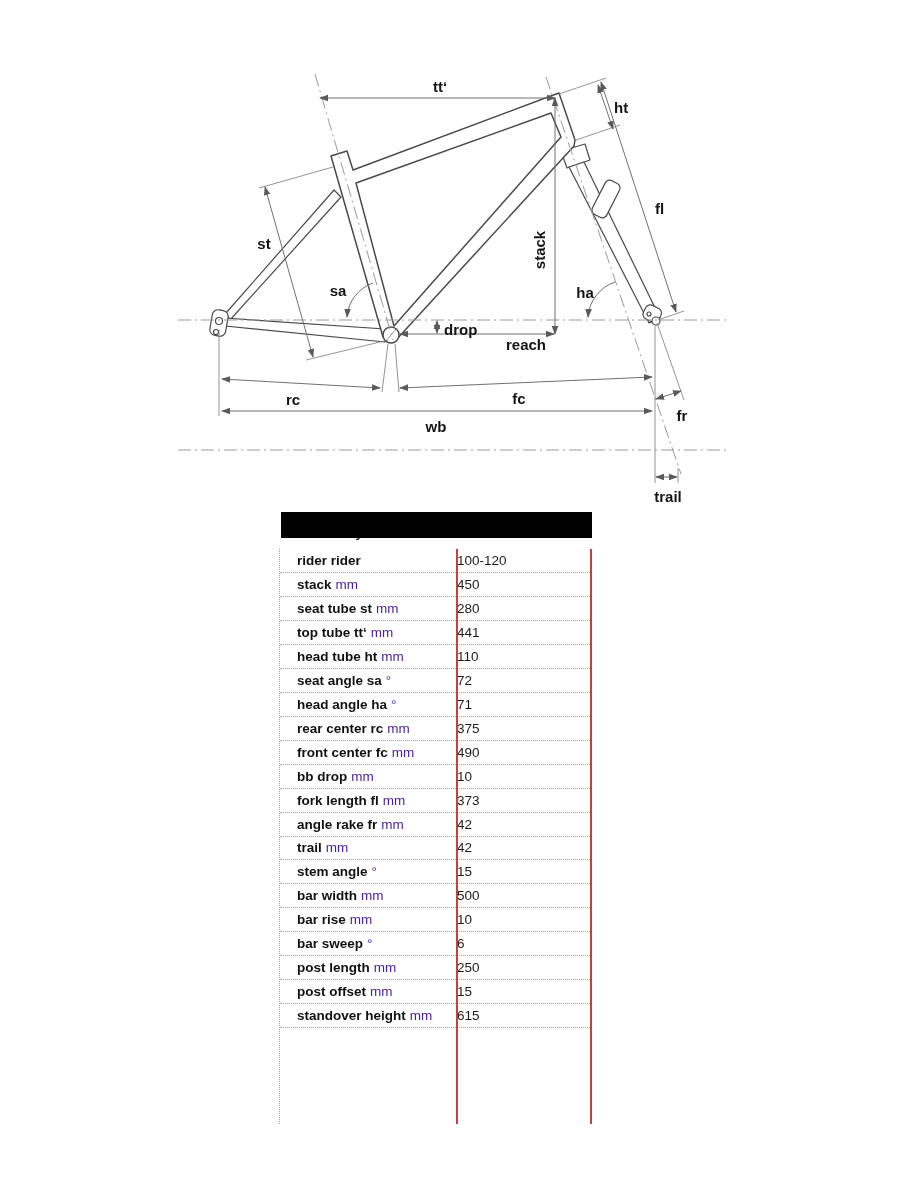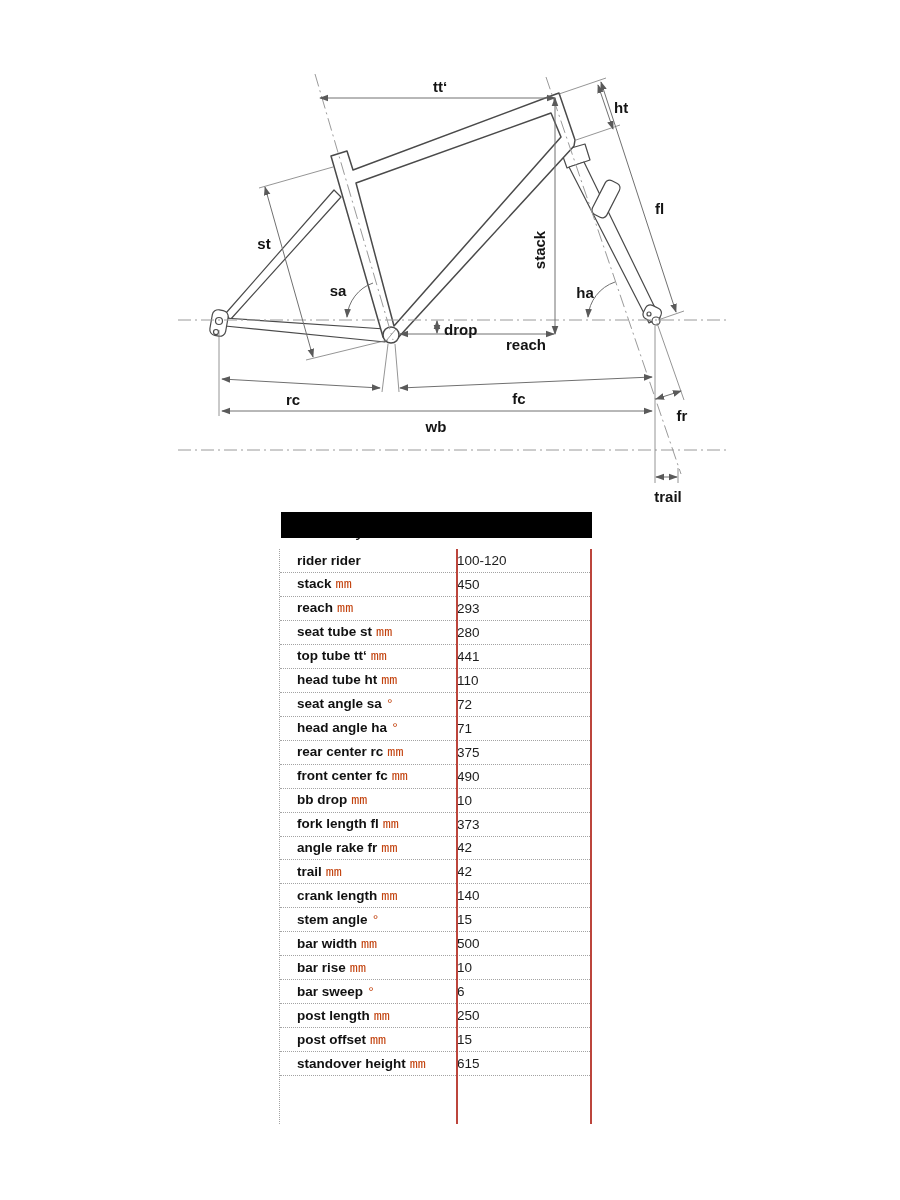--- a/index.html
+++ b/index.html
@@ -18,21 +18,21 @@
   #header-bar{position:absolute;left:281px;top:512px;width:311px;height:26px;}
   #geo-table{position:absolute;left:279px;top:549px;width:313px;height:575px;
              box-sizing:border-box;border-left:1px dotted #a3a3a3;
              display:grid;grid-template-rows:repeat(24,1fr);}
   #geo-table .red-divider{position:absolute;top:0;bottom:0;width:2px;}
   .t-row{display:grid;grid-template-columns:177px 1fr;align-items:center;
          border-bottom:1px dotted #a3a3a3;box-sizing:border-box;}
   .t-row:first-child{border-top:1px dotted #a3a3a3;}
   .t-label{padding-left:17px;font-size:13.5px;color:#111;white-space:nowrap;}
   .t-label b{font-weight:700;}
-  .t-label .unit{font-weight:400;margin-left:4px;color:#c2410c;font-family:Liberation Mono, monospace;}
+  .t-label .unit{font-weight:400;margin-left:4px;color:#4c1d95;}
   .t-value{font-size:13.5px;color:#1c1c1c;}
 </style>
 </head>
 <body>
 
 <div id="stage">
 
   <svg id="bike-svg" width="900" height="512" viewBox="0 0 900 512">
     <defs>
       <marker id="ah" viewBox="0 0 10 10" refX="9" refY="5" markerWidth="9" markerHeight="9" orient="auto-start-reverse">
@@ -120,24 +120,20 @@
     <div class="red-divider" style="right: 0px; background: rgb(188, 69, 60);"></div>
   <div class="t-row">
         <div class="t-label"><b>rider rider</b></div>
         <div class="t-value">100-120</div>
       </div>
       <div class="t-row">
         <div class="t-label"><b>stack</b><span class="unit">mm</span></div>
         <div class="t-value">450</div>
       </div>
       <div class="t-row">
-        <div class="t-label"><b>reach</b><span class="unit">mm</span></div>
-        <div class="t-value">293</div>
-      </div>
-      <div class="t-row">
         <div class="t-label"><b>seat tube st</b><span class="unit">mm</span></div>
         <div class="t-value">280</div>
       </div>
       <div class="t-row">
         <div class="t-label"><b>top tube tt‘</b><span class="unit">mm</span></div>
         <div class="t-value">441</div>
       </div>
       <div class="t-row">
         <div class="t-label"><b>head tube ht</b><span class="unit">mm</span></div>
         <div class="t-value">110</div>
@@ -168,24 +164,20 @@
       </div>
       <div class="t-row">
         <div class="t-label"><b>angle rake fr</b><span class="unit">mm</span></div>
         <div class="t-value">42</div>
       </div>
       <div class="t-row">
         <div class="t-label"><b>trail</b><span class="unit">mm</span></div>
         <div class="t-value">42</div>
       </div>
       <div class="t-row">
-        <div class="t-label"><b>crank length</b><span class="unit">mm</span></div>
-        <div class="t-value">140</div>
-      </div>
-      <div class="t-row">
         <div class="t-label"><b>stem angle</b><span class="unit">°</span></div>
         <div class="t-value">15</div>
       </div>
       <div class="t-row">
         <div class="t-label"><b>bar width</b><span class="unit">mm</span></div>
         <div class="t-value">500</div>
       </div>
       <div class="t-row">
         <div class="t-label"><b>bar rise</b><span class="unit">mm</span></div>
         <div class="t-value">10</div>

